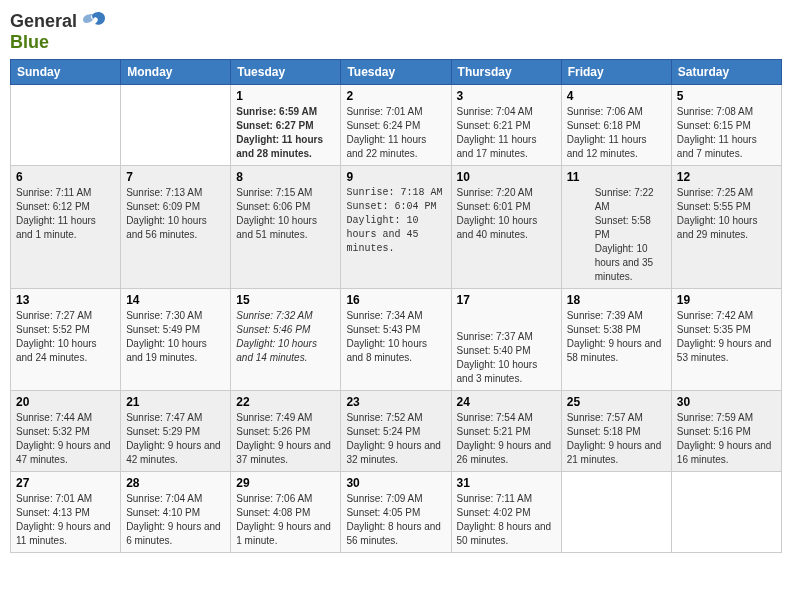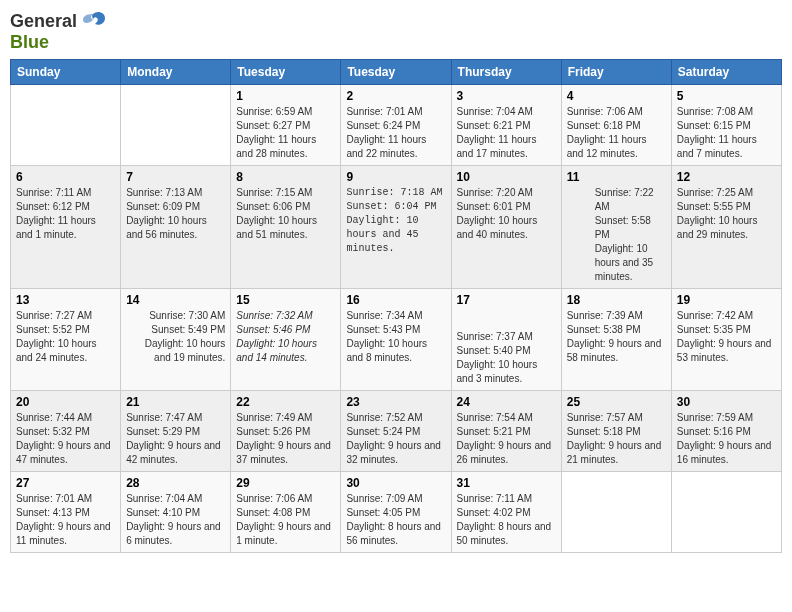--- a/index.html
+++ b/index.html
@@ -110,21 +110,21 @@
         <th>Friday</th>
         <th>Saturday</th>
       </tr>
   </thead>
   <tbody id="calendar-body">
   <tr>
         <td class="empty-cell"></td>
         <td class="empty-cell"></td>
         <td>
           <span class="day-num">1</span>
-          <div class="day-info" style="white-space: pre-line;">Sunrise: 6:59 AM
+          <div class="day-info" style="white-space: pre-line; font-weight: bold;">Sunrise: 6:59 AM
 Sunset: 6:27 PM
 Daylight: 11 hours and 28 minutes.</div>
         </td>
         <td>
           <span class="day-num">2</span>
           <div class="day-info" style="white-space: pre-line;">Sunrise: 7:01 AM
 Sunset: 6:24 PM
 Daylight: 11 hours and 22 minutes.</div>
         </td>
         <td>
@@ -192,21 +192,21 @@
       </tr>
       <tr>
         <td>
           <span class="day-num">13</span>
           <div class="day-info" style="white-space: pre-line;">Sunrise: 7:27 AM
 Sunset: 5:52 PM
 Daylight: 10 hours and 24 minutes.</div>
         </td>
         <td>
           <span class="day-num">14</span>
-          <div class="day-info" style="white-space: pre-line; text-align: right;">Sunrise: 7:30 AM
+          <div class="day-info" style="white-space: pre-line;">Sunrise: 7:30 AM
 Sunset: 5:49 PM
 Daylight: 10 hours and 19 minutes.</div>
         </td>
         <td>
           <span class="day-num">15</span>
           <div class="day-info" style="white-space: pre-line; font-style: italic;">Sunrise: 7:32 AM
 Sunset: 5:46 PM
 Daylight: 10 hours and 14 minutes.</div>
         </td>
         <td>

